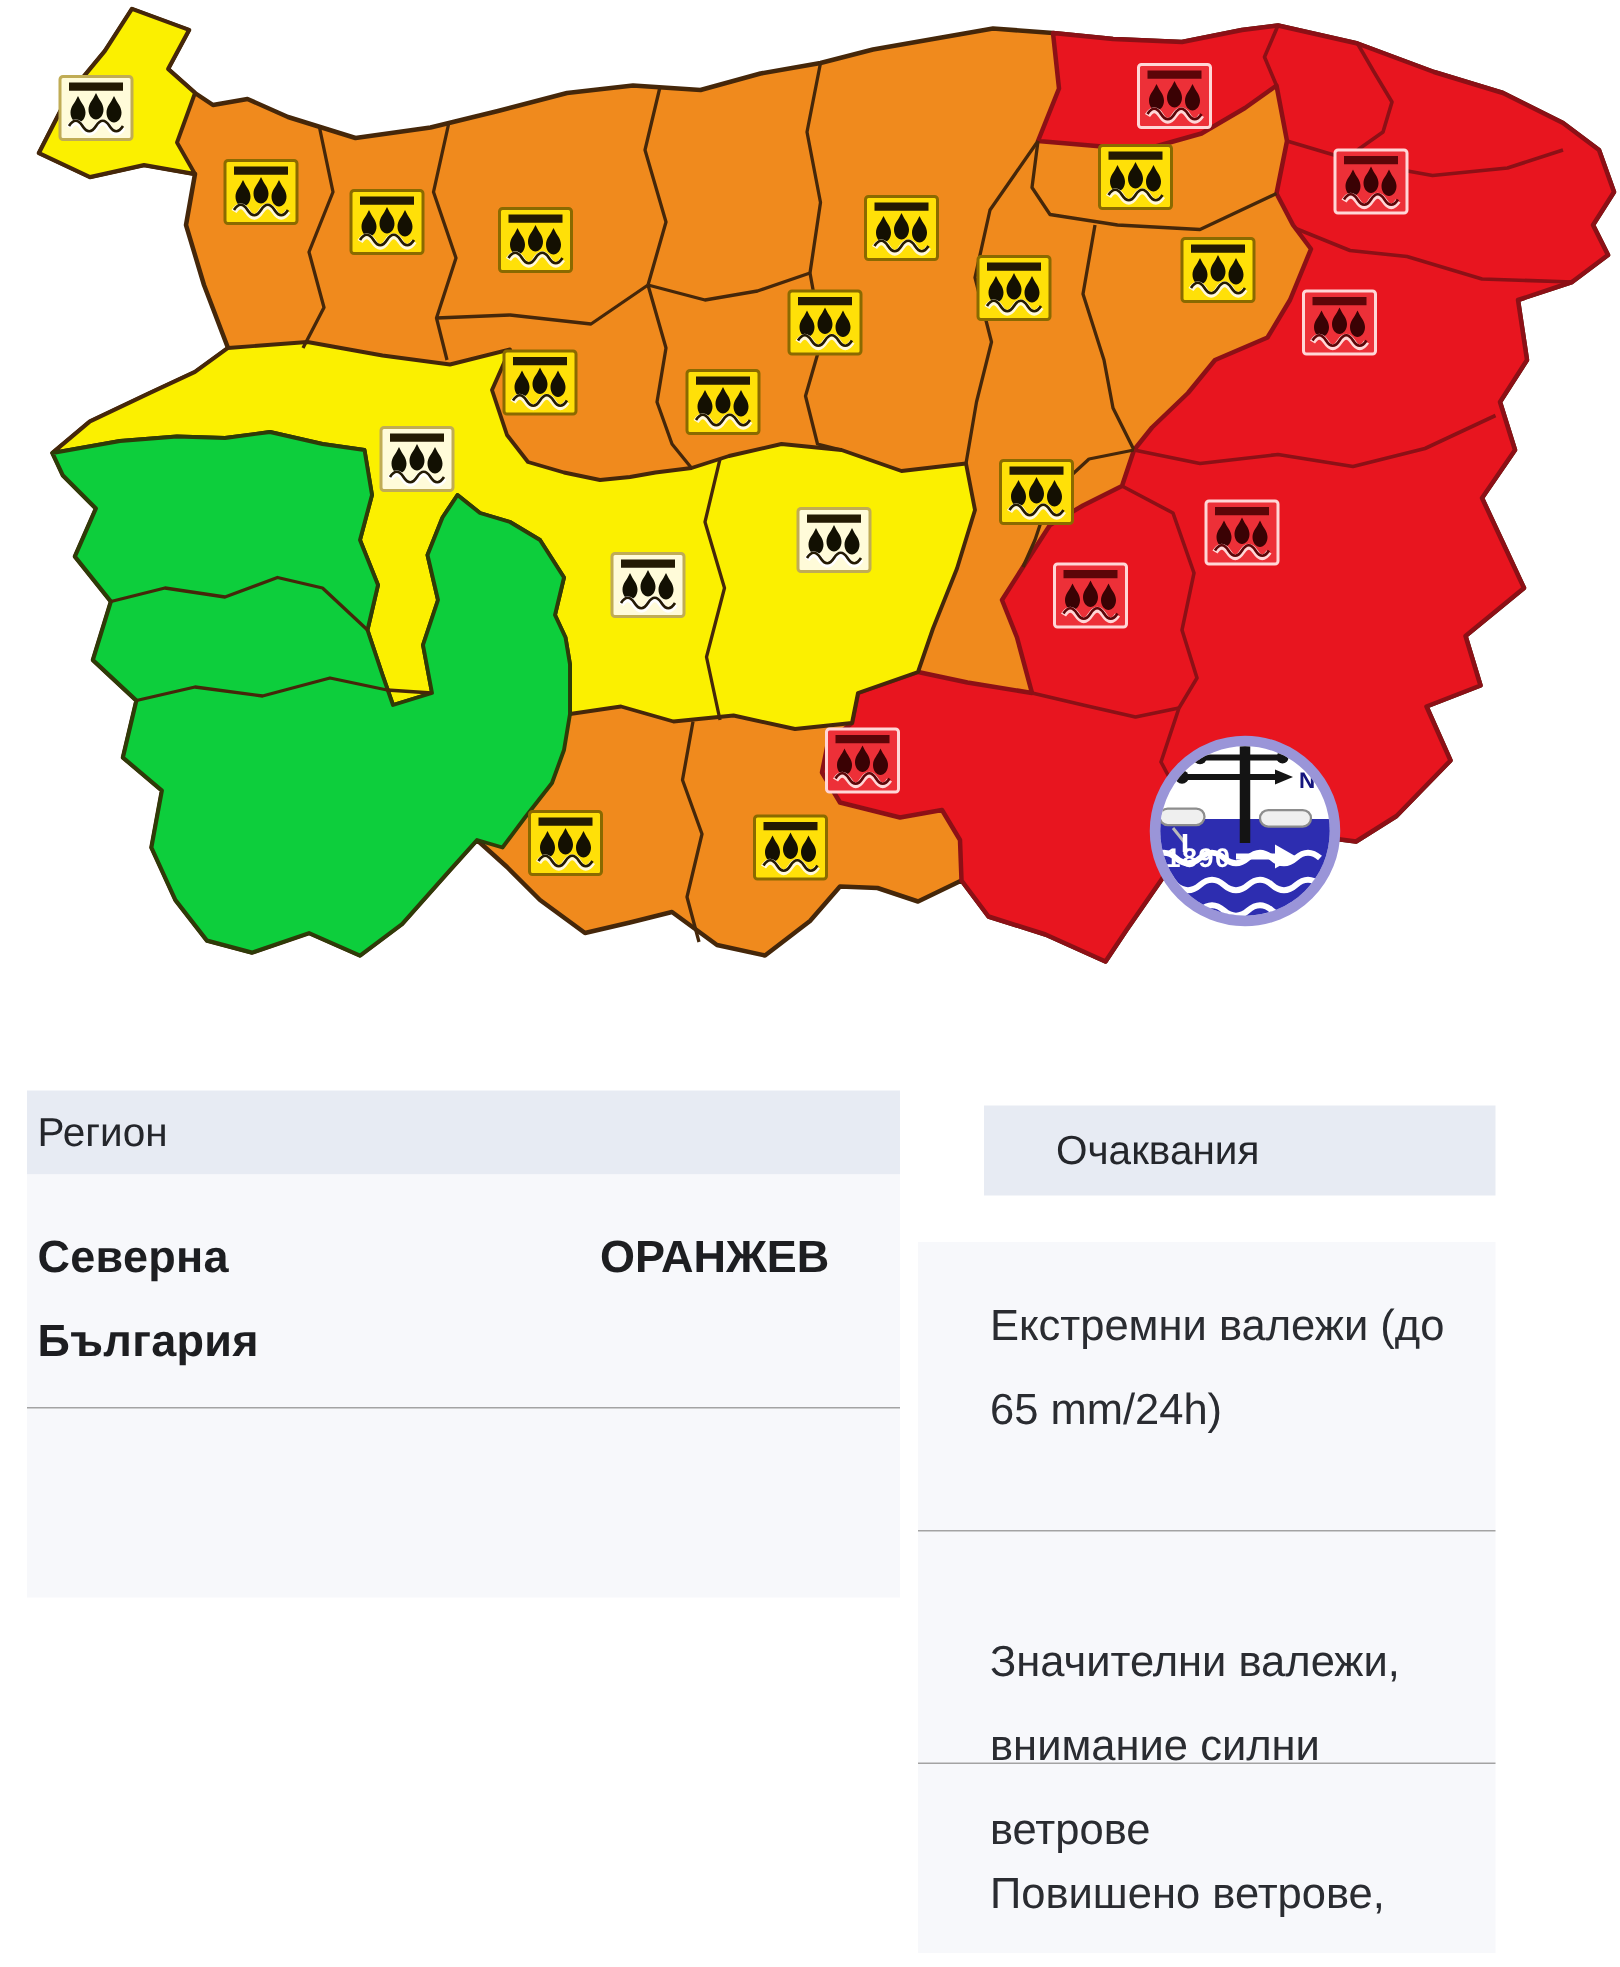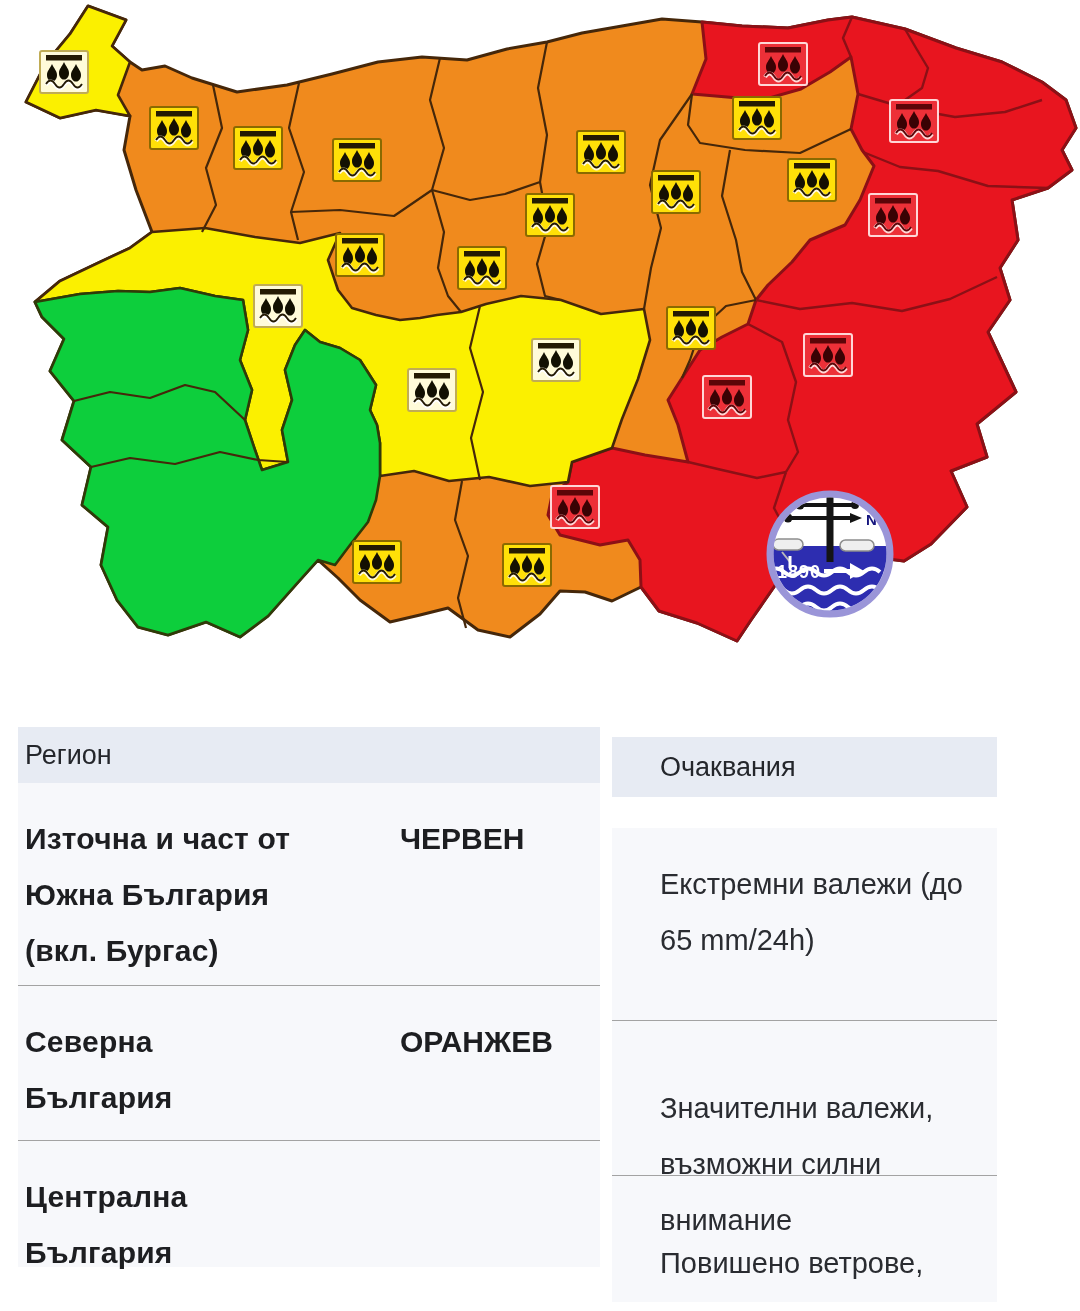--- a/index.html
+++ b/index.html
@@ -7,21 +7,21 @@
         font-family:"Liberation Sans","DejaVu Sans",sans-serif;color:#1d1e21;}
   #map-wrap{width:1080px;height:690px;position:relative;}
   #map-wrap svg{display:block;}
   
   #legend{position:absolute;top:727px;left:0;width:1080px;}
   .panel{position:absolute;top:0;}
   .panel-left{left:18px;width:582px;}
   .panel-right{left:612px;width:385px;top:10px;}
   .thead{background:#e7ebf3;display:grid;align-items:center;}
   .panel-left .thead{height:56px;grid-template-columns:382px 1fr;gap:32px;}
-  .panel-right .thead{height:60px;}
+  .panel-right .thead{height:60px;margin-left:44px;}
   .th{font-size:27px;color:#24262b;padding-left:7px;}
   .panel-right .th{padding-left:48px;}
   .trow{background:#f7f8fb;box-sizing:border-box;}
   .panel-left .trow{display:grid;grid-template-columns:382px 1fr;}
   .trow + .trow{border-top:1px solid #a3a3a3;}
   .cell{padding-top:28px;font-size:30px;line-height:56px;padding-left:7px;box-sizing:border-box;}
   .cell-region{font-weight:600;padding-right:105px;letter-spacing:.2px;}
   .cell-code{font-weight:700;padding-left:0;}
   .cell-exp{font-size:29px;font-weight:400;padding-left:48px;padding-right:14px;color:#2a2c31;margin-top:31px;}
 </style>
@@ -298,43 +298,38 @@
   </g>
       </svg>
     </div>
 
   <div id="legend">
     <div class="panel panel-left">
       <div class="thead">
         <div class="th">Регион</div>
       </div>
       <div id="rows-left">
-          <div class="trow" style="height:202px">
-       <div class="cell cell-region">Източна и част от Южна България (вкл. Бургас)</div>
-       <div class="cell cell-code">ЧЕРВЕН</div>
-     </div>
           <div class="trow" style="height:155px">
        <div class="cell cell-region">Северна България</div>
        <div class="cell cell-code">ОРАНЖЕВ</div>
      </div>
           <div class="trow" style="height:127px">
-       <div class="cell cell-region">Централна България</div>
      </div>
         </div>
     </div>
     <div class="panel panel-right">
       <div class="thead">
         <div class="th">Очаквания</div>
       </div>
       <div id="rows-right">
           <div class="trow" style="height:192px">
        <div class="cell cell-exp">Екстремни валежи (до 65 mm/24h)</div>
      </div>
           <div class="trow" style="height:155px">
-       <div class="cell cell-exp">Значителни валежи, възможни силни внимание</div>
+       <div class="cell cell-exp">Значителни валежи, внимание силни ветрове</div>
      </div>
           <div class="trow" style="height:127px">
        <div class="cell cell-exp">Повишено ветрове, локални валежи</div>
      </div>
         </div>
     </div>
   </div>
 </div>
 
 </body></html>

